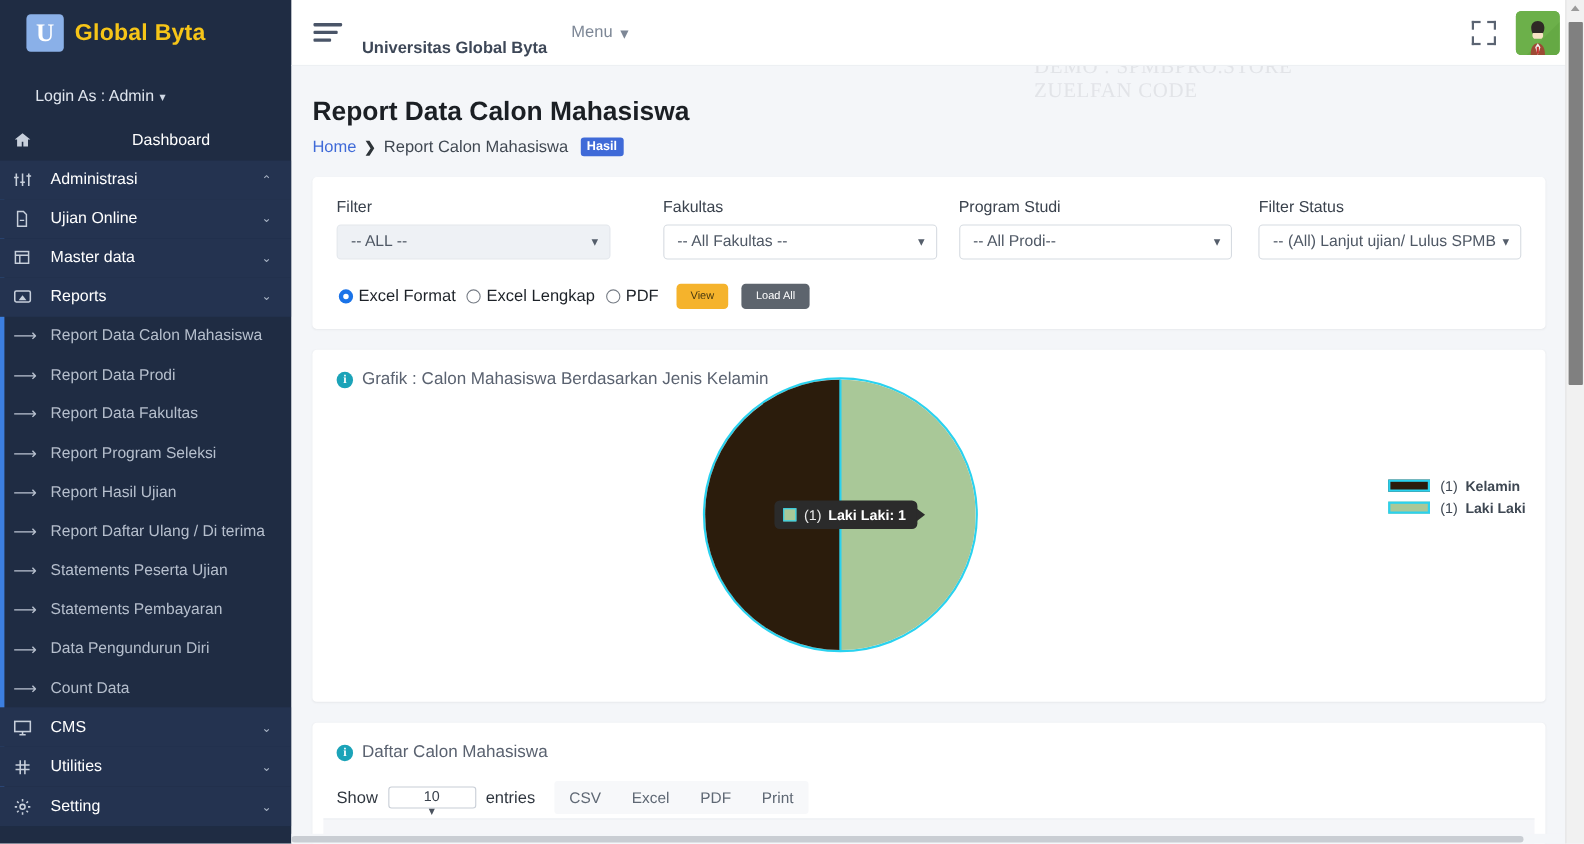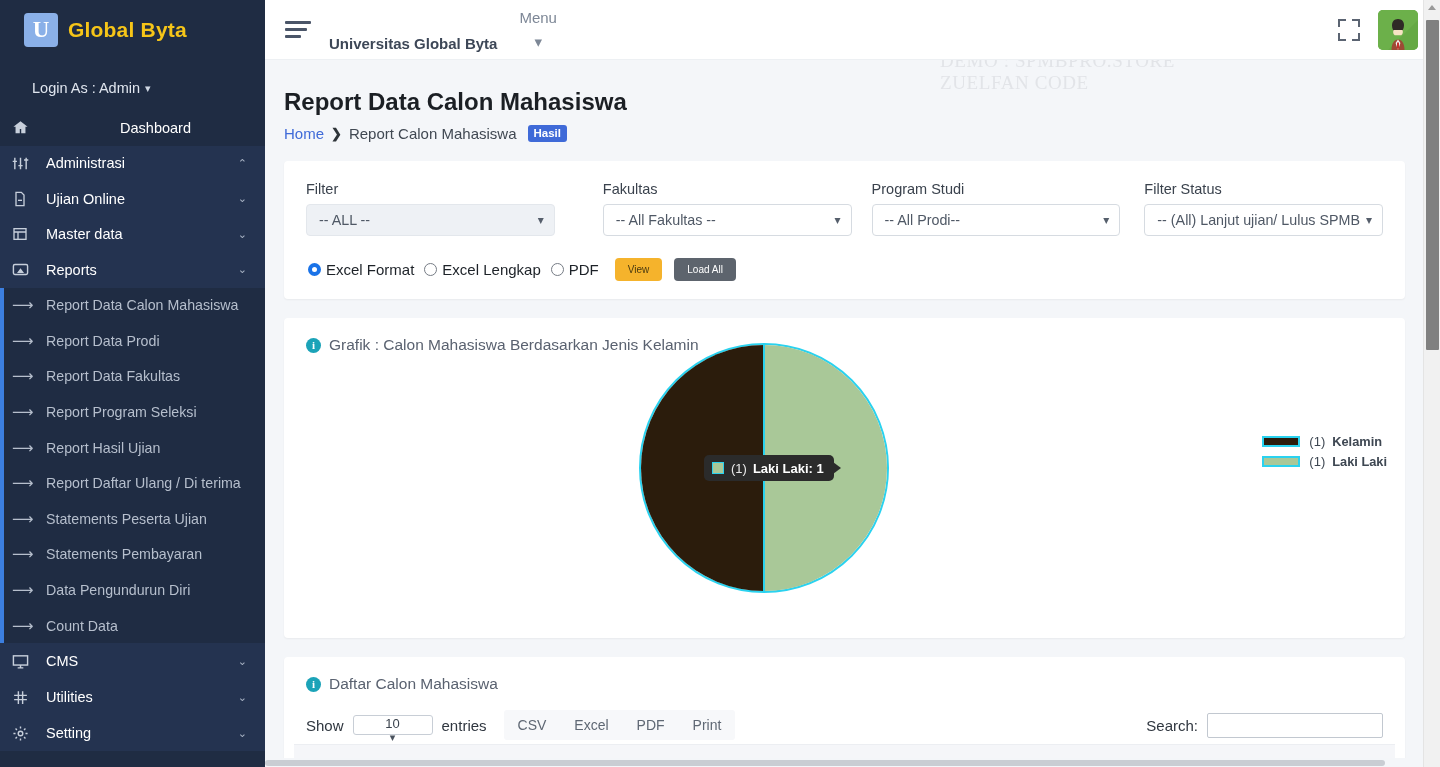--- a/index.html
+++ b/index.html
@@ -72,21 +72,21 @@
     display: block; height: 3px; background: #4a5568; border-radius: 1px;
     margin-bottom: 4px;
   }
   .hamb span:nth-child(2) { width: 22px; }
   .hamb span:nth-child(3) { width: 16px; margin-bottom: 0; }
   .topbar-title {
     margin-left: 18px; font-size: 15px; font-weight: bold; color: #3d4757; margin-top: 28px;
   }
   .topbar-menu {
     margin-left: 22px; font-size: 15px; color: #7d8796;
-    display: flex; align-items: center; gap: 7px; cursor: pointer; flex-direction: column;
+    display: flex; align-items: center; gap: 7px; cursor: pointer;
   }
   .topbar-right {
     margin-left: auto; display: flex; align-items: center; gap: 18px;
     padding-right: 22px;
   }
   .expand-ico { width: 22px; height: 22px; position: relative; cursor: pointer; }
   .expand-ico i {
     position: absolute; width: 8px; height: 8px; border: 2px solid #5b6472;
   }
   .expand-ico i:nth-child(1) { left:0; top:0; border-right:none; border-bottom:none; }
@@ -580,24 +580,20 @@
           <span>entries</span>
         </div>
 
         <div class="dt-btns">
           <div class="dt-btn">CSV</div>
           <div class="dt-btn">Excel</div>
           <div class="dt-btn">PDF</div>
           <div class="dt-btn">Print</div>
         </div>
 
-        <div class="dt-search">
-          <span>Search:</span>
-          <input type="text" placeholder="" style="">
-        </div>
       </div>
 
       <div class="thead-bar"></div>
     </div>
   </div>
 
   <div class="hscroll">
     <div class="thumb"></div>
   </div>
   <div class="vscroll">

